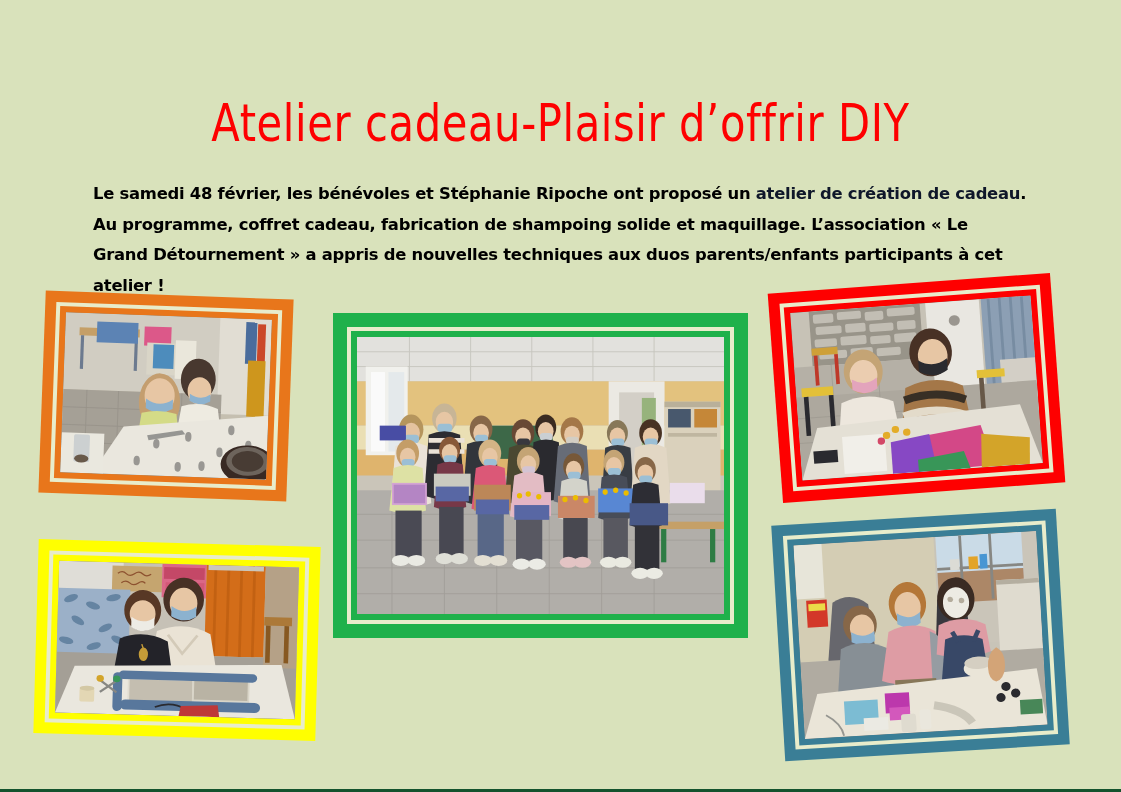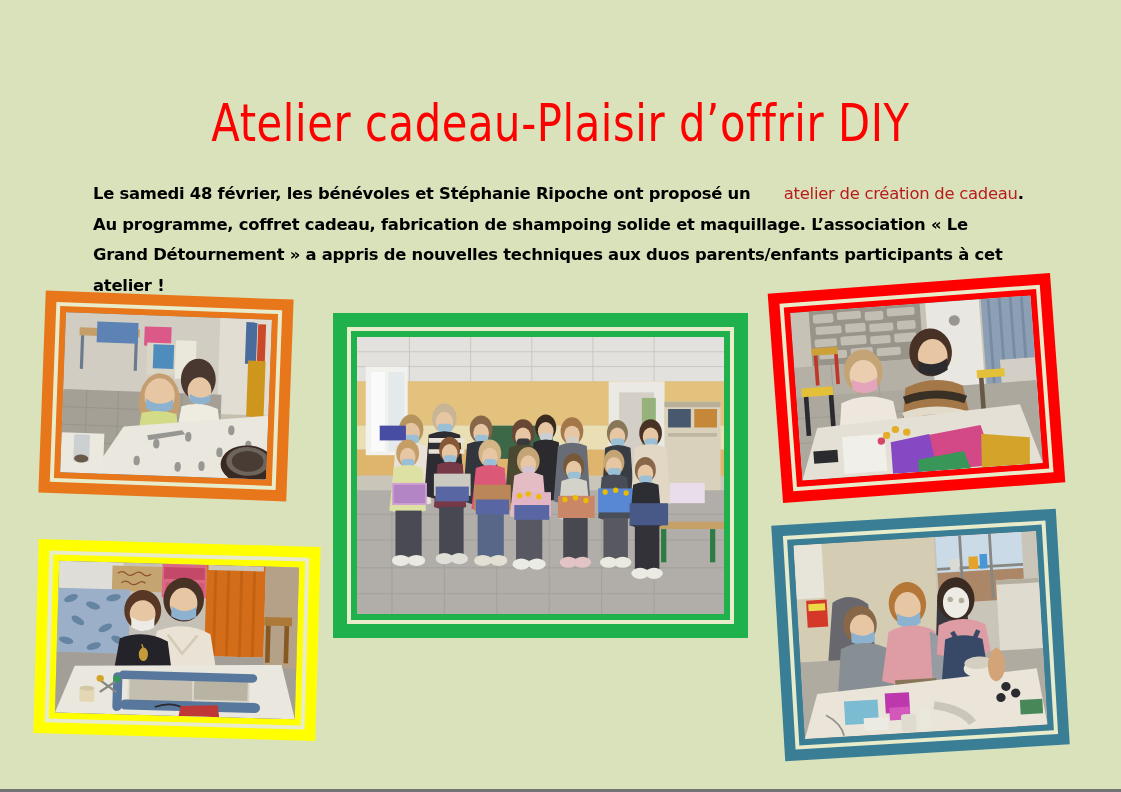--- a/index.html
+++ b/index.html
@@ -12,21 +12,21 @@
     height: 792px;
     background: #d9e2bb;
     font-family: "DejaVu Sans", sans-serif;
     overflow: hidden;
     position: relative;
   }
   .page {
     position: absolute;
     inset: 0;
     background: #d9e2bb;
-    border-bottom: 3px solid #737373;
+    border-bottom: 3px solid #14532d;
     box-sizing: border-box;
     overflow: hidden;
   }
 
   
   .title {
     position: absolute;
     left: 0;
     top: 96px;
     width: 1121px;
@@ -50,23 +50,22 @@
     width: 934px;
     color: #000000;
     font-family: "DejaVu Sans", sans-serif;
     font-size: 16.4px;
     font-weight: bold;
     line-height: 30.5px;
     letter-spacing: -0.25px;
     text-align: left;
   }
   .hl {
-    color: #b91c1c;
-    font-weight: normal;
-    margin-left: 28px;
+    color: #0f172a;
+    font-weight: bold;
   }
 
   
   .frame {
     position: absolute;
     box-sizing: border-box;
     padding: 11px;              
     background: var(--fc);
   }
   .frame .liner {

